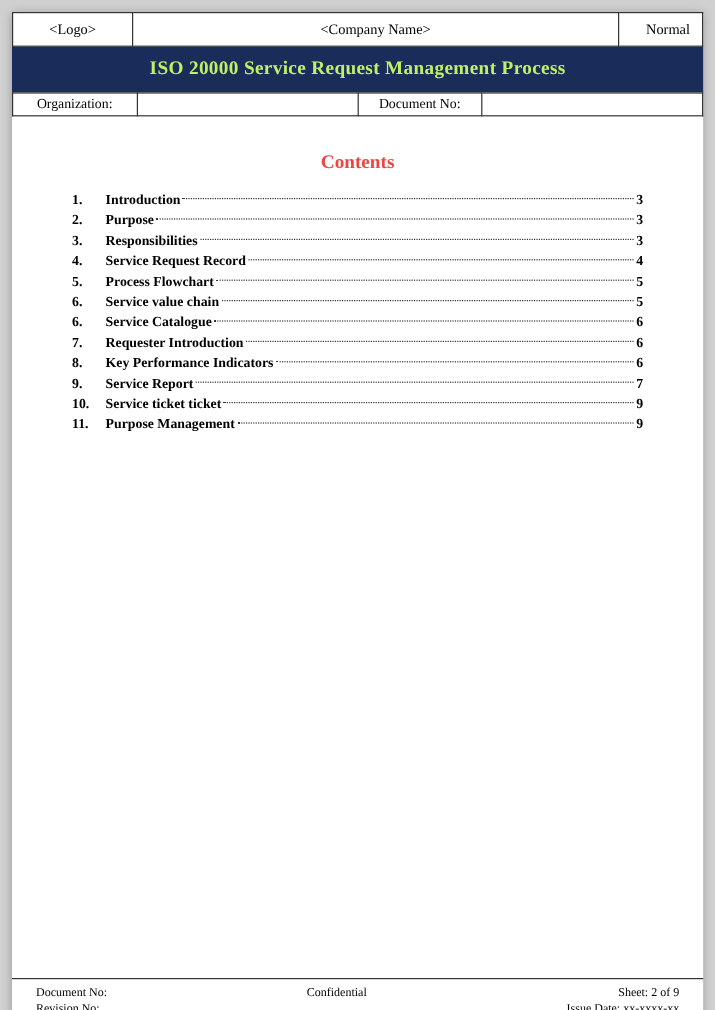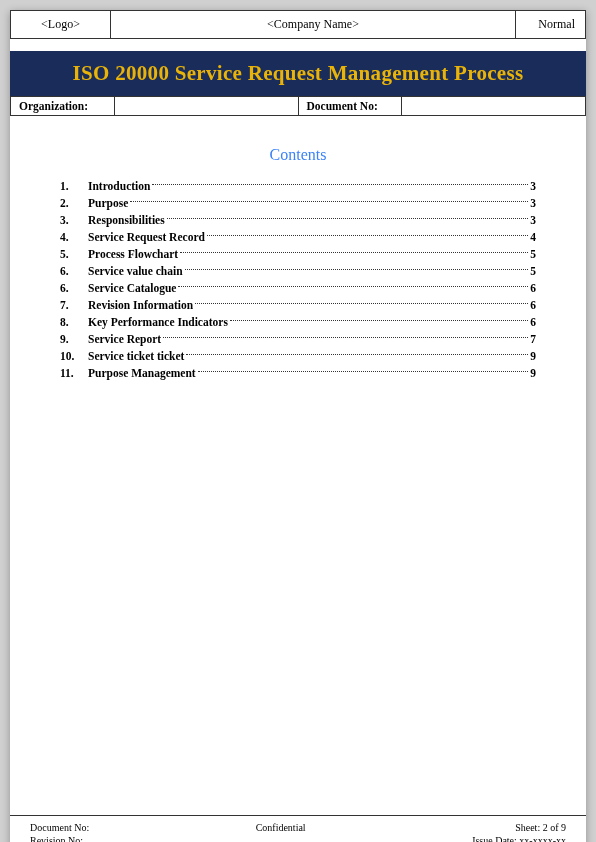--- a/index.html
+++ b/index.html
@@ -18,76 +18,77 @@
       background: #fff;
       position: relative;
       padding: 0;
       box-shadow: 0 2px 8px rgba(0,0,0,0.3);
     }
     
     .header-table {
       width: 100%;
       border-collapse: collapse;
       border: 1.5px solid #333;
-      margin-bottom: 12px;
+      margin-bottom: 0;
     }
     .header-table td {
       border: 1.5px solid #333;
       padding: 6px 10px;
       font-size: 12px;
     }
     .logo-cell {
       width: 100px;
       text-align: center;
     }
     .company-cell {
       text-align: center;
     }
     .normal-cell {
       width: 70px;
       text-align: right;
     }
     
     .title-banner {
       background: #1a2d5a;
-      color: #eab308;
+      color: #bef264;
       text-align: center;
       padding: 10px;
-      font-size: 21px;
+      font-size: 16px;
       font-weight: bold;
       letter-spacing: 0.3px;
     }
     
     .info-table {
       width: 100%;
       border-collapse: collapse;
       border: 1.5px solid #333;
       border-top: none;
     }
     .info-table td {
       border: 1px solid #333;
       padding: 3px 8px;
       font-size: 11.5px;
     }
     .info-label {
-      font-weight: bold;
+      font-weight: normal;
       width: 90px;
+      text-align: center;
     }
     .info-value {
       width: 160px;
     }
     
     .contents-section {
       padding: 30px 50px 20px 50px;
     }
     .contents-title {
       text-align: center;
       font-size: 16px;
-      font-weight: normal;
-      color: #3b82f6;
+      font-weight: bold;
+      color: #ef4444;
       margin-bottom: 16px;
       font-family: 'Times New Roman', Times, serif;
     }
     .toc-list {
       list-style: none;
       padding: 0;
     }
     .toc-item {
       display: flex;
       align-items: baseline;
@@ -232,21 +233,21 @@
           <span class="toc-num">6.</span>
           <div class="toc-text">
             <span class="toc-label">Service Catalogue</span>
             <span class="toc-dots"></span>
             <span class="toc-page">6</span>
           </div>
         </li>
         <li class="toc-item">
           <span class="toc-num">7.</span>
           <div class="toc-text">
-            <span class="toc-label">Revision Information</span>
+            <span class="toc-label">Requester Introduction</span>
             <span class="toc-dots"></span>
             <span class="toc-page">6</span>
           </div>
         </li>
         <li class="toc-item">
           <span class="toc-num">8.</span>
           <div class="toc-text">
             <span class="toc-label">Key Performance Indicators</span>
             <span class="toc-dots"></span>
             <span class="toc-page">6</span>

